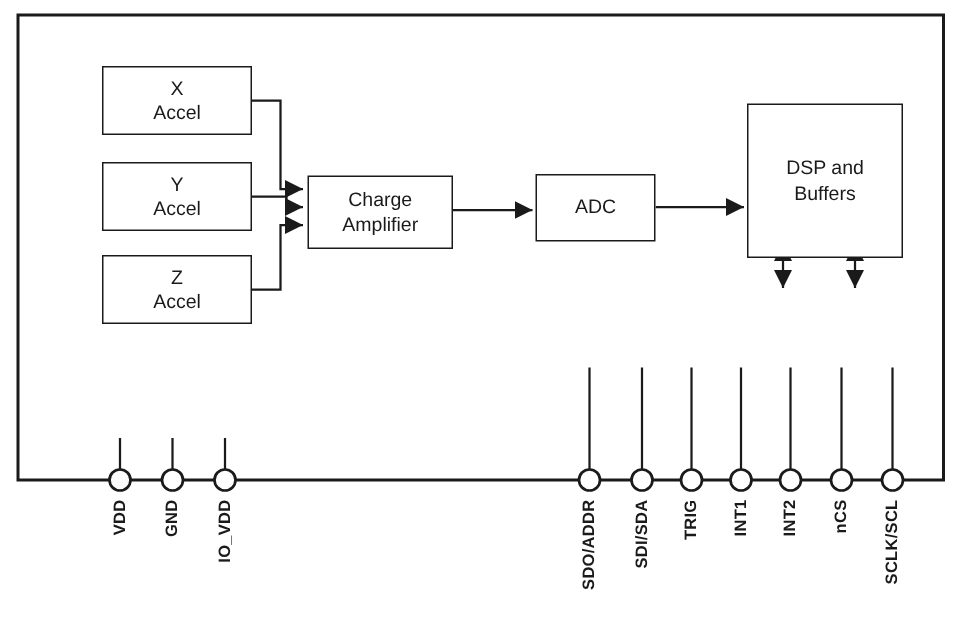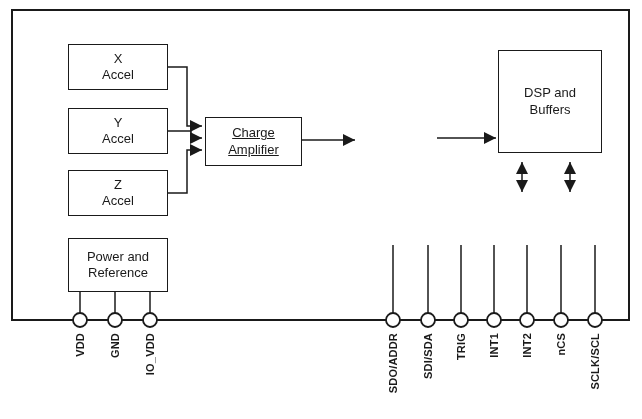--- a/index.html
+++ b/index.html
@@ -97,25 +97,24 @@
     <circle cx="561" cy="320" r="7" fill="#ffffff" stroke="#1a1a1a" stroke-width="1.8"></circle>
     <circle cx="595" cy="320" r="7" fill="#ffffff" stroke="#1a1a1a" stroke-width="1.8"></circle>
   </svg>
 
   <div class="block" style="left:68px;  top:44px;  width:100px; height:46px;">X
 Accel</div>
   <div class="block" style="left:68px;  top:108px; width:100px; height:46px;">Y
 Accel</div>
   <div class="block" style="left:68px;  top:170px; width:100px; height:46px;">Z
 Accel</div>
-  <div class="block" style="left:68px;  top:238px; width:100px; height:54px;">Power and
-Reference</div>
-  <div class="block" style="left:205px; top:117px; width:97px;  height:49px;text-decoration:underline;">Charge
+  <div class="block" style="left:205px; top:117px; width:97px;  height:49px;">Charge
 Amplifier</div>
-  <div class="block" style="left:498px; top:50px;  width:104px; height:103px;">DSP and
+  <div class="block" style="left:357px; top:116px; width:80px;  height:45px;">ADC</div>
+  <div class="block" style="left:498px; top:69px;  width:104px; height:103px;">DSP and
 Buffers</div>
 
   <div class="pin-label" style="left:73px;  top:413px;">VDD</div>
   <div class="pin-label" style="left:108px; top:413px;">GND</div>
   <div class="pin-label" style="left:143px; top:413px;">IO_VDD</div>
   <div class="pin-label" style="left:386px; top:413px;">SDO/ADDR</div>
   <div class="pin-label" style="left:421px; top:413px;">SDI/SDA</div>
   <div class="pin-label" style="left:454px; top:413px;">TRIG</div>
   <div class="pin-label" style="left:487px; top:413px;">INT1</div>
   <div class="pin-label" style="left:520px; top:413px;">INT2</div>

